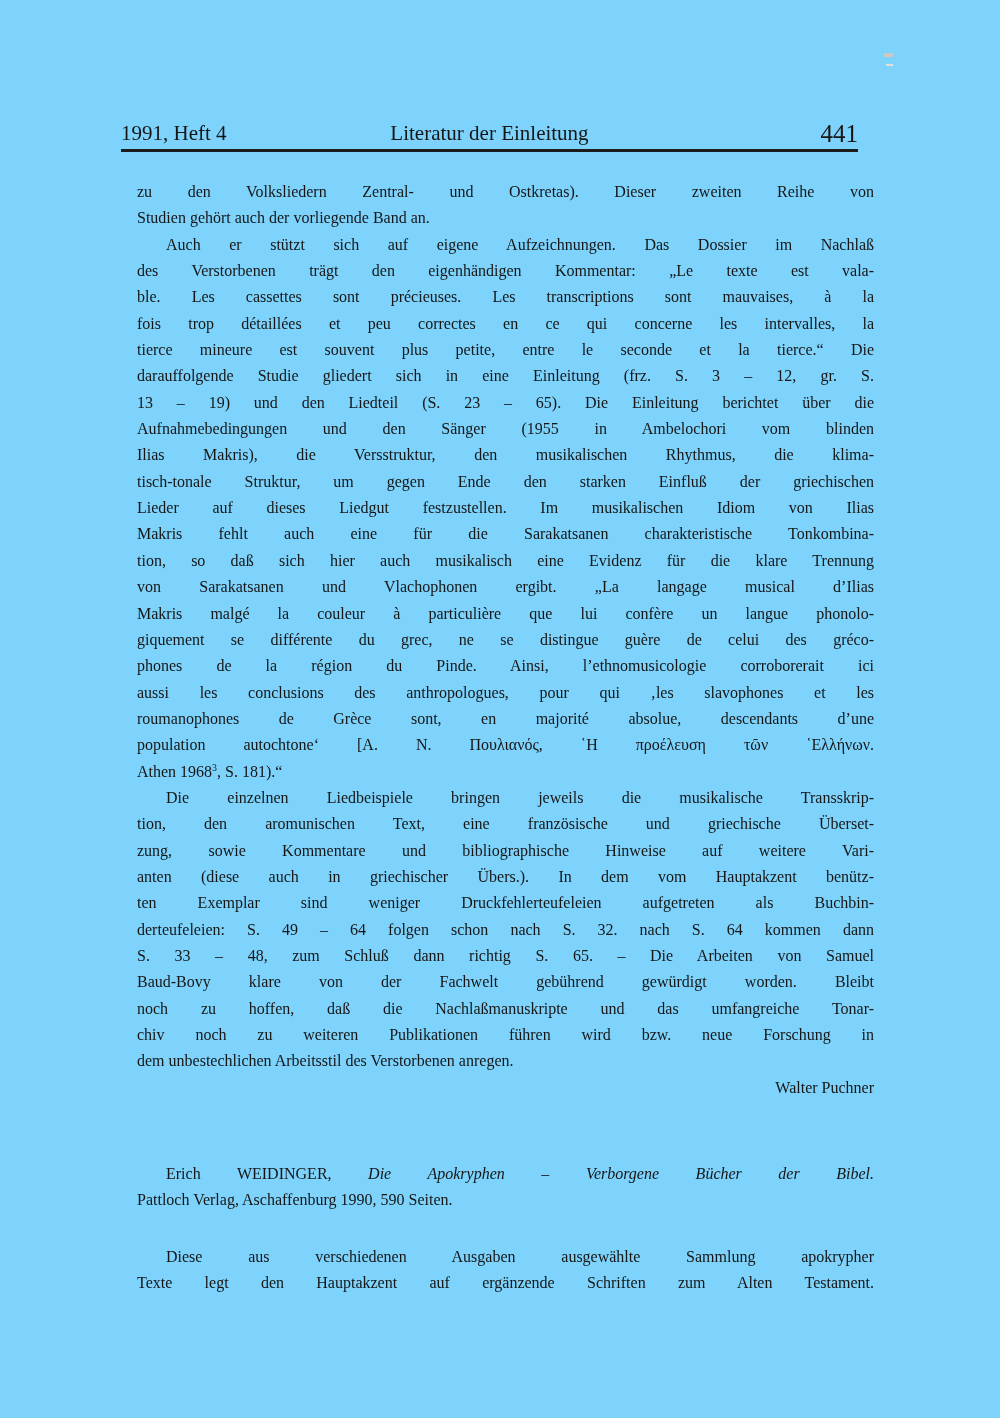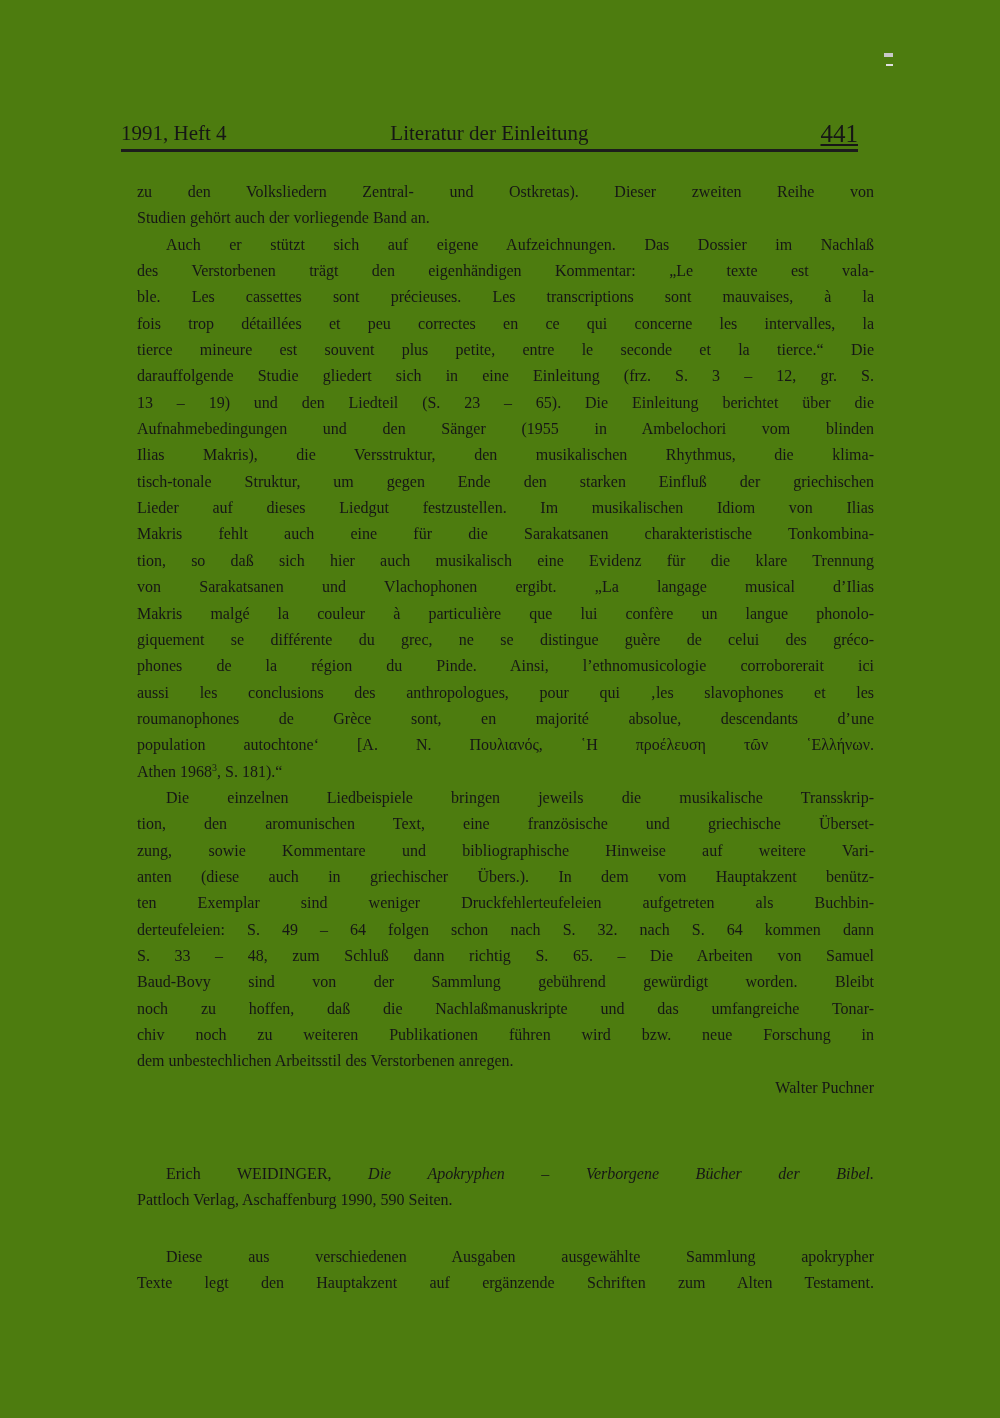--- a/index.html
+++ b/index.html
@@ -1,30 +1,30 @@
 <!DOCTYPE html>
 <html><head>
 <meta charset="utf-8">
 <style>
   html, body { margin:0; padding:0; background:#ffffff; }
   .page {
     position:relative;
     width:1000px; height:1418px;
-    background:#4d7c0f;
+    background:#7dd3fc;
     color:#161616;
     font-family:"Liberation Serif","DejaVu Serif",serif;
     overflow:hidden;
   }
   .header {
     position:absolute; left:121px; top:120px; width:737px; height:26px;
     font-size:21px;
   }
   .header .issue   { position:absolute; left:0; bottom:0; }
   .header .journal { position:absolute; left:0; right:0; bottom:0; text-align:center; }
-  .header .pagenum { position:absolute; right:0; bottom:-2px; font-size:25px;text-decoration:underline; }
+  .header .pagenum { position:absolute; right:0; bottom:-2px; font-size:25px; }
   .rule {
     position:absolute; left:121px; top:149px; width:737px; height:3px;
     background:#1c1c1c;
   }
   .text {
     position:absolute; left:121px; top:179px; width:737px;
     font-size:16px; line-height:26.35px;margin-left:16px;
   }
   .ln       { text-align:justify; text-align-last:justify; }
   .ln.last  { text-align-last:auto; }
@@ -75,21 +75,21 @@
       <div class="ln"><span>roumanophones de Grèce sont, en majorité absolue, descendants d’une</span></div>
       <div class="ln"><span>population autochtone‘ [A. N. Πουλιανός, ῾Η προέλευση τῶν ῾Ελλήνων.</span></div>
       <div class="ln last"><span>Athen 1968</span><span class="sup">3</span><span>, S. 181).“</span></div>
       <div class="ln ind"><span>Die einzelnen Liedbeispiele bringen jeweils die musikalische Transskrip-</span></div>
       <div class="ln"><span>tion, den aromunischen Text, eine französische und griechische Überset-</span></div>
       <div class="ln"><span>zung, sowie Kommentare und bibliographische Hinweise auf weitere Vari-</span></div>
       <div class="ln"><span>anten (diese auch in griechischer Übers.). In dem vom Hauptakzent benütz-</span></div>
       <div class="ln"><span>ten Exemplar sind weniger Druckfehlerteufeleien aufgetreten als Buchbin-</span></div>
       <div class="ln"><span>derteufeleien: S. 49 – 64 folgen schon nach S. 32. nach S. 64 kommen dann</span></div>
       <div class="ln"><span>S. 33 – 48, zum Schluß dann richtig S. 65. – Die Arbeiten von Samuel</span></div>
-      <div class="ln"><span>Baud-Bovy sind von der Sammlung gebührend gewürdigt worden. Bleibt</span></div>
+      <div class="ln"><span>Baud-Bovy klare von der Fachwelt gebührend gewürdigt worden. Bleibt</span></div>
       <div class="ln"><span>noch zu hoffen, daß die Nachlaßmanuskripte und das umfangreiche Tonar-</span></div>
       <div class="ln"><span>chiv noch zu weiteren Publikationen führen wird bzw. neue Forschung in</span></div>
       <div class="ln last"><span>dem unbestechlichen Arbeitsstil des Verstorbenen anregen.</span></div>
       <div class="ln last right"><span>Walter Puchner</span></div>
       <div class="ln ind" style="margin-top: 60px;"><span>Erich WEIDINGER, </span><span class="it">Die Apokryphen – Verborgene Bücher der Bibel.</span></div>
       <div class="ln last"><span>Pattloch Verlag, Aschaffenburg 1990, 590 Seiten.</span></div>
       <div class="ln ind" style="margin-top: 30px;"><span>Diese aus verschiedenen Ausgaben ausgewählte Sammlung apokrypher</span></div>
       <div class="ln"><span>Texte legt den Hauptakzent auf ergänzende Schriften zum Alten Testament.</span></div>
     </div>
 

